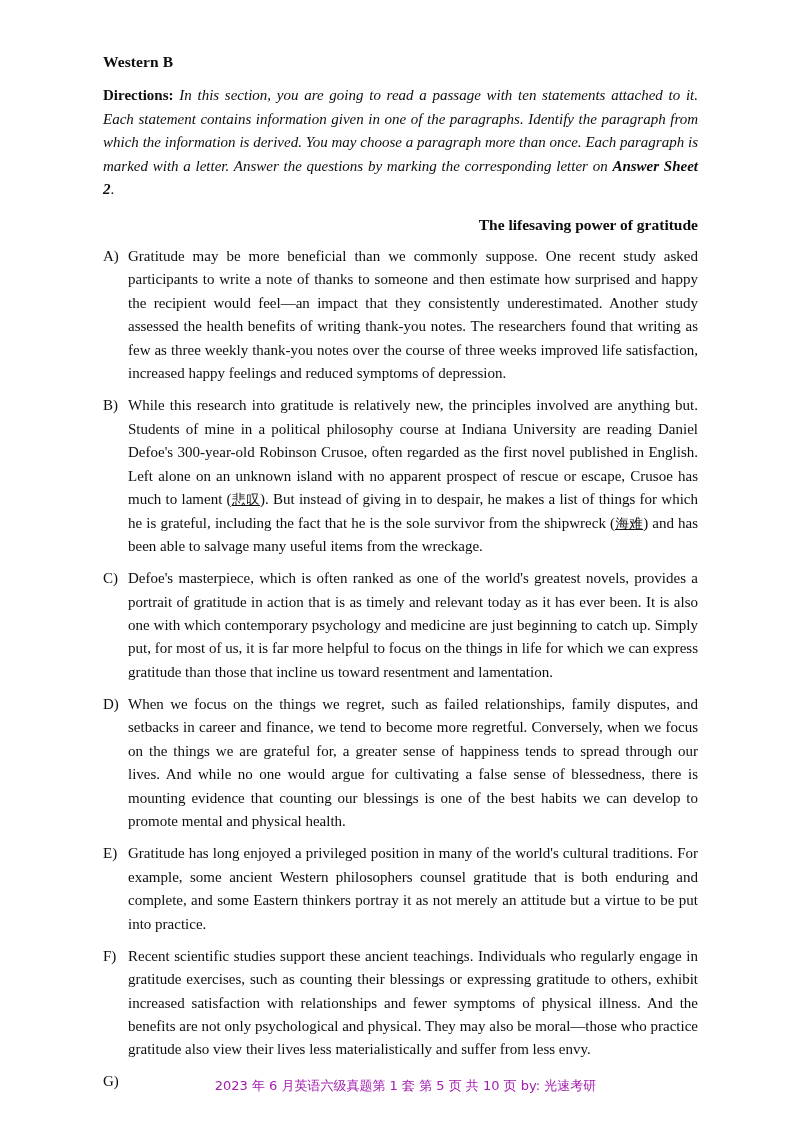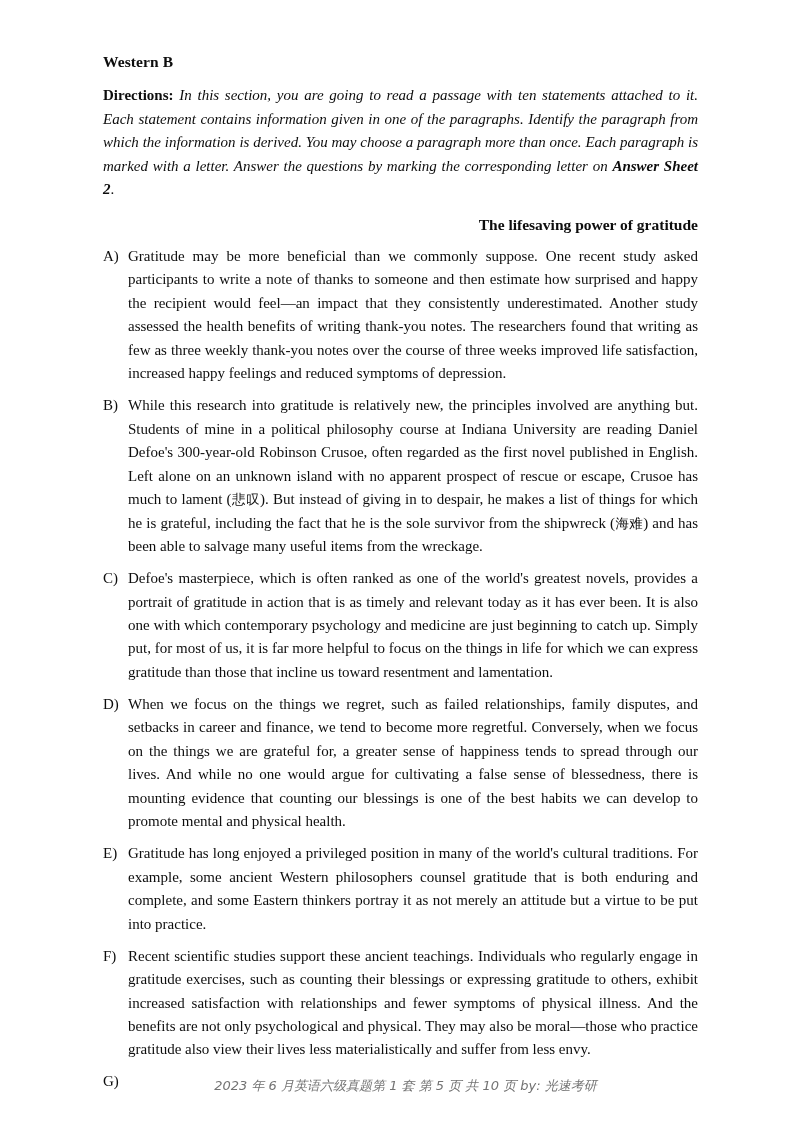--- a/index.html
+++ b/index.html
@@ -84,33 +84,33 @@
     line-height: 1.565;
   }
 
   .para .it {
   }
 
   .para .cn {
     font-family: "DejaVu Sans", "Liberation Sans", sans-serif;
     font-style: normal;
     font-size: 13.5px;
+    text-decoration: underline;
   }
 
   .footer {
     position: absolute;
     left: 11px;
     right: 0;
     top: 1078px;
     text-align: center;
     font-size: 13px;
     line-height: 1.3;
-    color: #737373;
+    color: #a21caf;
     font-family: "DejaVu Sans", "Liberation Sans", sans-serif;
-    font-style: italic;
   }
 </style>
 </head>
 <body>
 
 <div class="page">
 
   <div class="content">
 
     <div class="section-heading">Western B</div>

